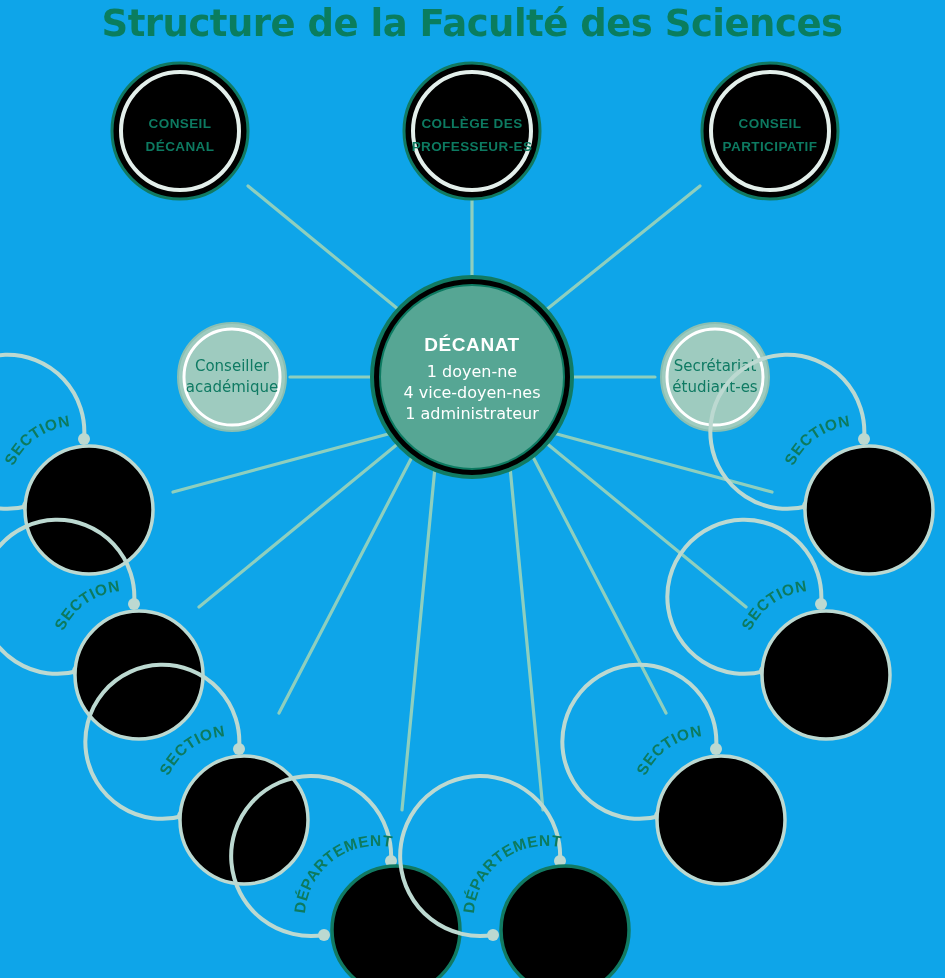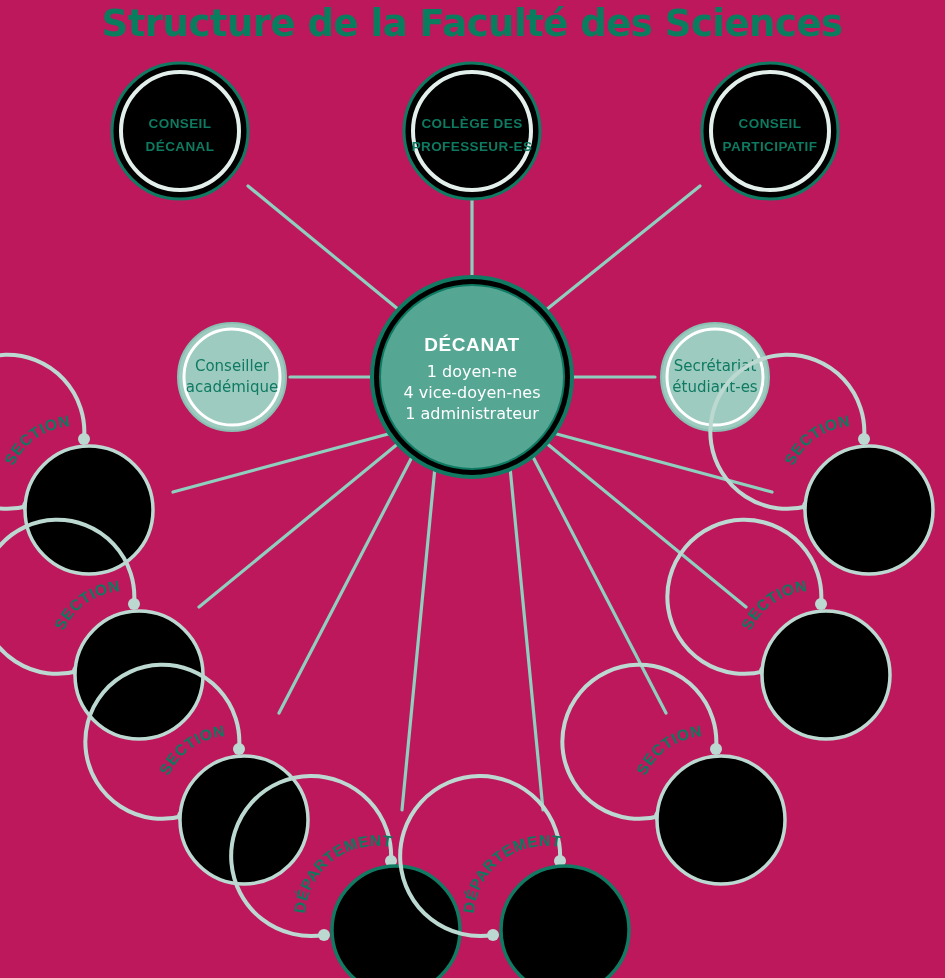--- a/index.html
+++ b/index.html
@@ -36,21 +36,21 @@
   .ring-label{
     font-family:"Liberation Sans",sans-serif;
     font-weight:bold;
     font-size:15.5px;
     letter-spacing:0.6px;
   }
 </style>
 </head>
 <body>
 
-<div id="stage" style="background: #be185d;">
+<div id="stage" style="background: #0ea5e9;">
   <svg id="diagram" viewBox="0 0 945 978">
     <defs>
 
       <path id="arcL1" d="M 8,487 A 68,68 0 0 1 92,428" fill="none"></path>
       <path id="arcL2" d="M 58,652 A 68,68 0 0 1 142,593" fill="none"></path>
       <path id="arcL3" d="M 163,797 A 68,68 0 0 1 247,738" fill="none"></path>
       <path id="arcD1" d="M 305,920 A 72,72 0 0 1 398,849" fill="none"></path>
       <path id="arcD2" d="M 474,920 A 72,72 0 0 1 567,849" fill="none"></path>
       <path id="arcR3" d="M 640,797 A 68,68 0 0 1 724,738" fill="none"></path>
       <path id="arcR2" d="M 745,652 A 68,68 0 0 1 829,593" fill="none"></path>

